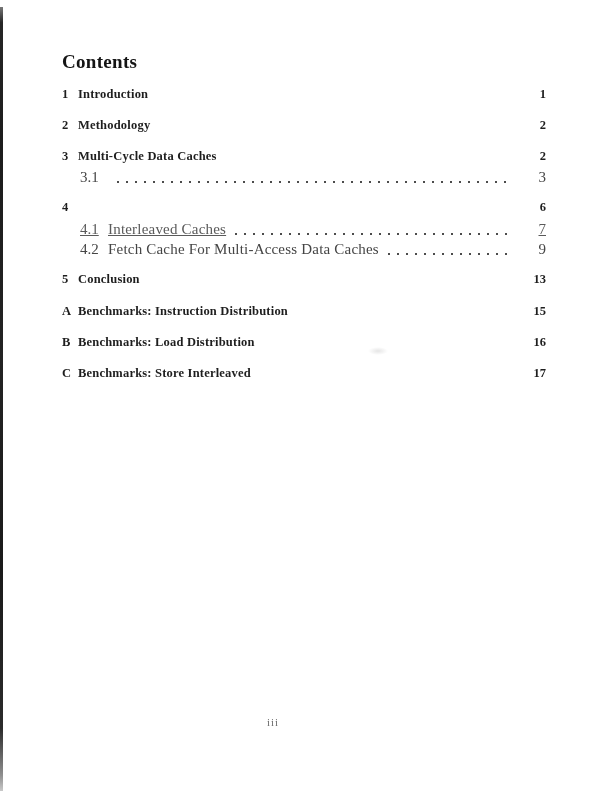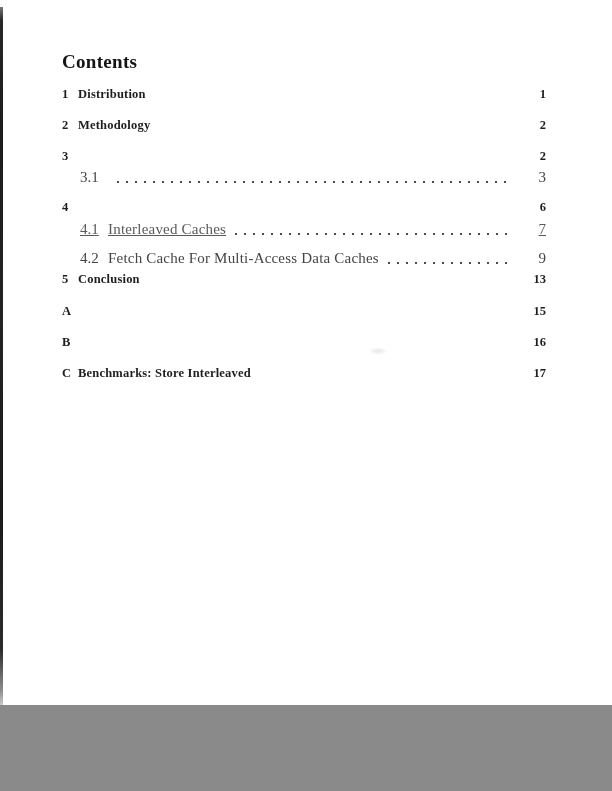--- a/index.html
+++ b/index.html
@@ -1,20 +1,20 @@
 <!DOCTYPE html>
 <html><head>
 <meta charset="utf-8">
 <style>
   * { margin: 0; padding: 0; box-sizing: border-box; }
   html, body { background: #8a8a8a; }
   .page {
     position: relative;
     width: 612px;
-    height: 705px;
+    height: 791px;
     background: #ffffff;
     overflow: hidden;
     font-family: "Liberation Serif", "DejaVu Serif", serif;
     color: #1f1f1f;
   }
   
   .scan-edge {
     position: absolute;
     left: 0; top: 7px; bottom: 0;
     width: 3px;
@@ -78,21 +78,21 @@
     width: 26px;
     text-align: right;
   }
   
   .r0  { top: 87px; }
   .r1  { top: 118px; }
   .r2  { top: 149px; }
   .r3  { top: 169px; }
   .r4  { top: 200px; }
   .r5  { top: 221px; text-decoration: underline; }
-  .r6  { top: 250px; }
+  .r6  { top: 241px; }
   .r7  { top: 272px; }
   .r8  { top: 304px; }
   .r9  { top: 335px; }
   .r10 { top: 366px; }
   .page-footer {
     position: absolute;
     left: 0; right: 66px ; top: 716px;
     text-align: center;
     font-size: 11px;
     letter-spacing: 1px;
@@ -106,34 +106,35 @@
 
   <div class="scan-edge"></div>
   <div class="scan-smudge"></div>
 
   <h1 class="doc-title">Contents</h1>
 
   <div class="toc-block">
 
     <div class="toc-row chapter r0">
       <span class="num">1</span>
-      <span class="label">Distribution</span>
+      <span class="label">Introduction</span>
       <span class="spacer"></span>
       <span class="pagenum">1</span>
     </div>
 
     <div class="toc-row chapter r1">
       <span class="num">2</span>
       <span class="label">Methodology</span>
       <span class="spacer"></span>
       <span class="pagenum">2</span>
     </div>
 
     <div class="toc-row chapter r2">
       <span class="num">3</span>
+      <span class="label">Multi-Cycle Data Caches</span>
       <span class="spacer"></span>
       <span class="pagenum">2</span>
     </div>
 
     <div class="toc-row section r3">
       <span class="num">3.1</span>
       <span class="leader"></span>
       <span class="pagenum">3</span>
     </div>
 
@@ -159,26 +160,28 @@
 
     <div class="toc-row chapter r7">
       <span class="num">5</span>
       <span class="label">Conclusion</span>
       <span class="spacer"></span>
       <span class="pagenum">13</span>
     </div>
 
     <div class="toc-row chapter r8">
       <span class="num">A</span>
+      <span class="label">Benchmarks: Instruction Distribution</span>
       <span class="spacer"></span>
       <span class="pagenum">15</span>
     </div>
 
     <div class="toc-row chapter r9">
       <span class="num">B</span>
+      <span class="label">Benchmarks: Load Distribution</span>
       <span class="spacer"></span>
       <span class="pagenum">16</span>
     </div>
 
     <div class="toc-row chapter r10">
       <span class="num">C</span>
       <span class="label">Benchmarks: Store Interleaved</span>
       <span class="spacer"></span>
       <span class="pagenum">17</span>
     </div>

